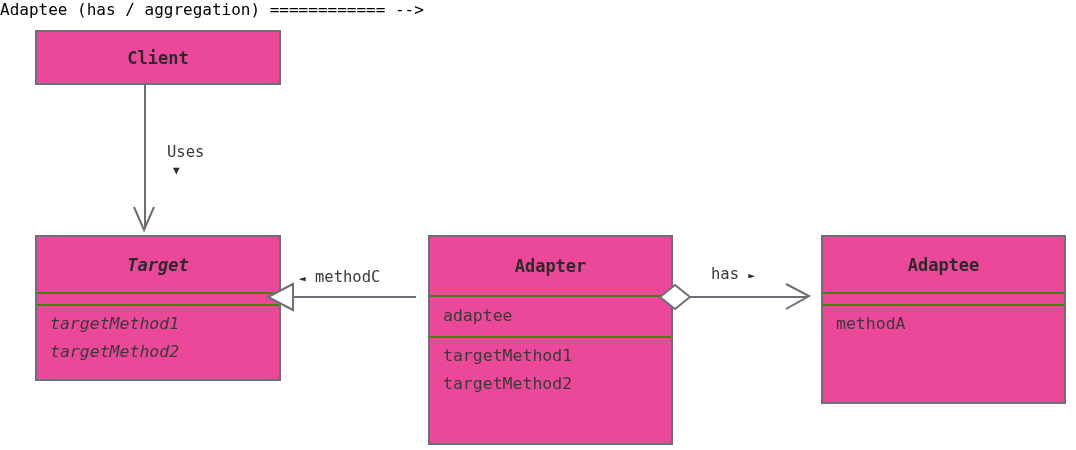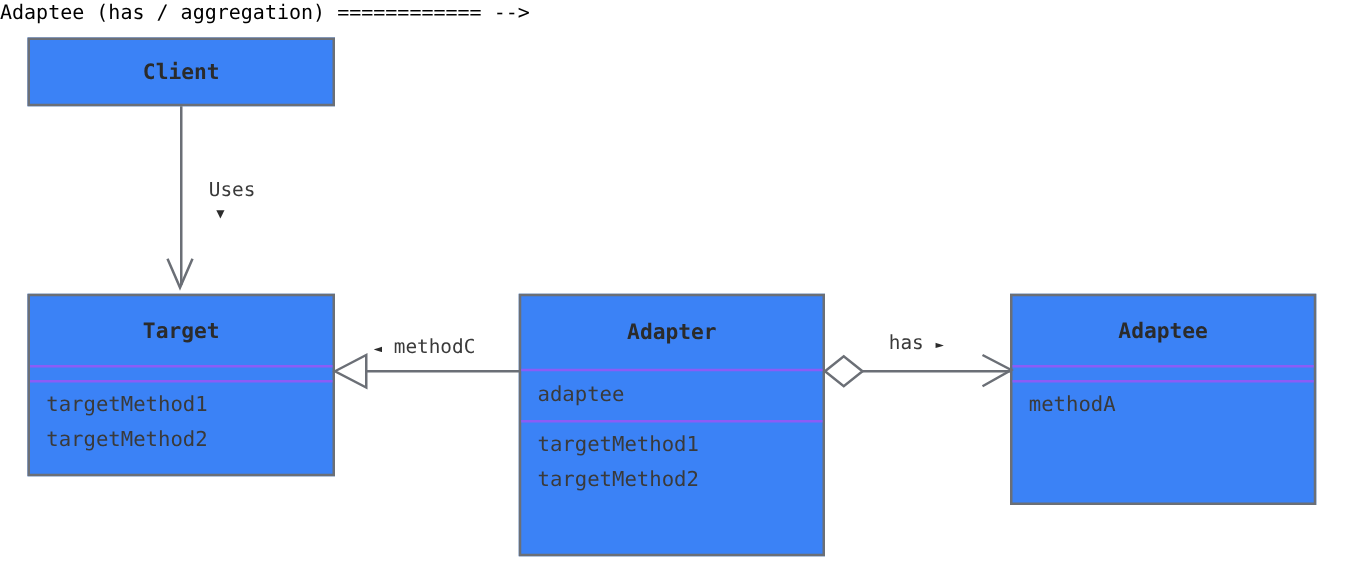--- a/index.html
+++ b/index.html
@@ -14,53 +14,55 @@
     position: relative;
     width: 1076px;
     height: 450px;
     background: #ffffff;
     overflow: hidden;
   }
 
   
   .uml-box {
     position: absolute;
-    background: #3b82f6;
+    background: #ec4899;
     border: 2px solid #6b6f76;
     box-sizing: border-box;
+    margin-left: 13px;
   }
   .uml-title {
     text-align: center;
     font-size: 17px;
     font-weight: bold;
     color: #2b2b2b;
     letter-spacing: 0px;
     display: flex;
     align-items: center;
     justify-content: center;
     box-sizing: border-box;
   }
   .uml-section {
-    border-top: 2px solid #8b5cf6;
+    border-top: 2px solid #4d7c0f;
     box-sizing: border-box;
   }
   .uml-section.thin {
     height: 12px;
   }
   .uml-section.members {
     padding: 4px 0 6px 0;
   }
   .uml-member {
     font-size: 16.5px;
     color: #3a3a3a;
     padding: 2px 0 2px 13px;
     white-space: nowrap;
     line-height: 1.45;
   }
   .italic-style {
+    font-style: italic;
   }
 
   
   .line-v {
     position: absolute;
     width: 2px;
     background: #6b6f76;
   }
   .line-h {
     position: absolute;

